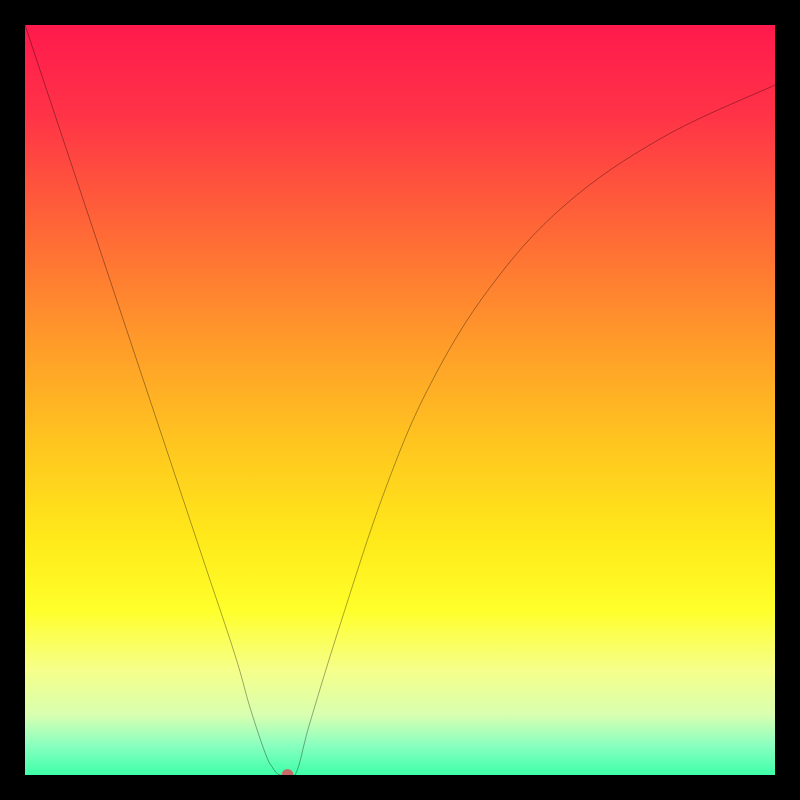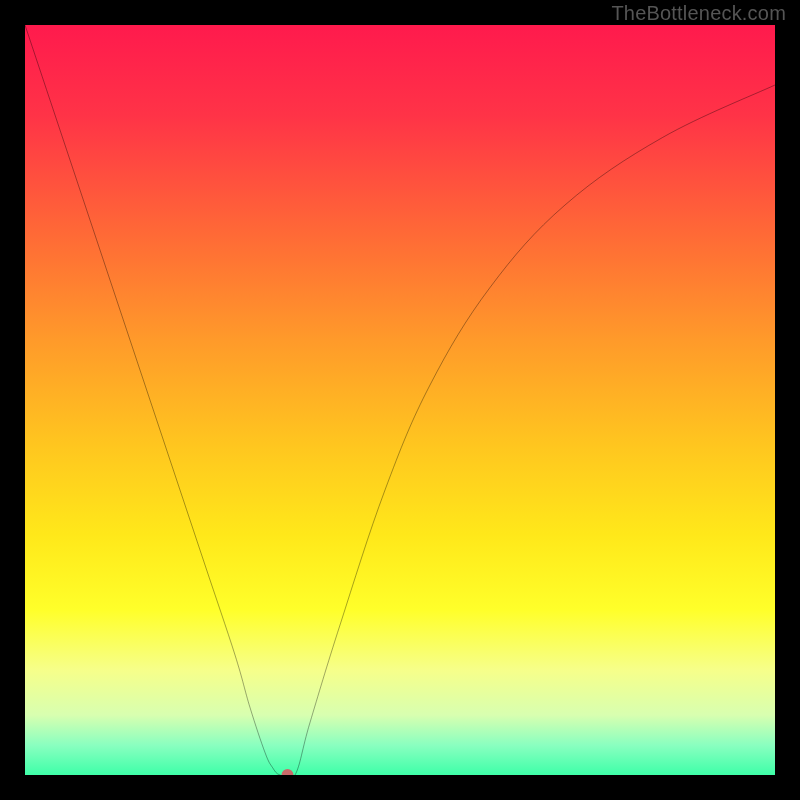--- a/index.html
+++ b/index.html
@@ -37,21 +37,20 @@
   .curve, .dot {
     position: absolute;
     left: 0; top: 0; width: 100%; height: 100%;
     z-index: 2;
   }
 </style>
 </head>
 <body>
 
 <div class="page">
-  <div class="watermark">TheBottleneck.com</div>
 
   <div class="plot-wrap">
     <svg class="gradient" viewBox="0 0 100 100" preserveAspectRatio="none">
       <defs>
         <linearGradient id="bg" x1="0" y1="0" x2="0" y2="1">
             <stop offset="0%" stop-color="#ff1a4d"></stop>
             <stop offset="12%" stop-color="#ff3347"></stop>
             <stop offset="28%" stop-color="#ff6a36"></stop>
             <stop offset="42%" stop-color="#ff9a2a"></stop>
             <stop offset="56%" stop-color="#ffc61f"></stop>

